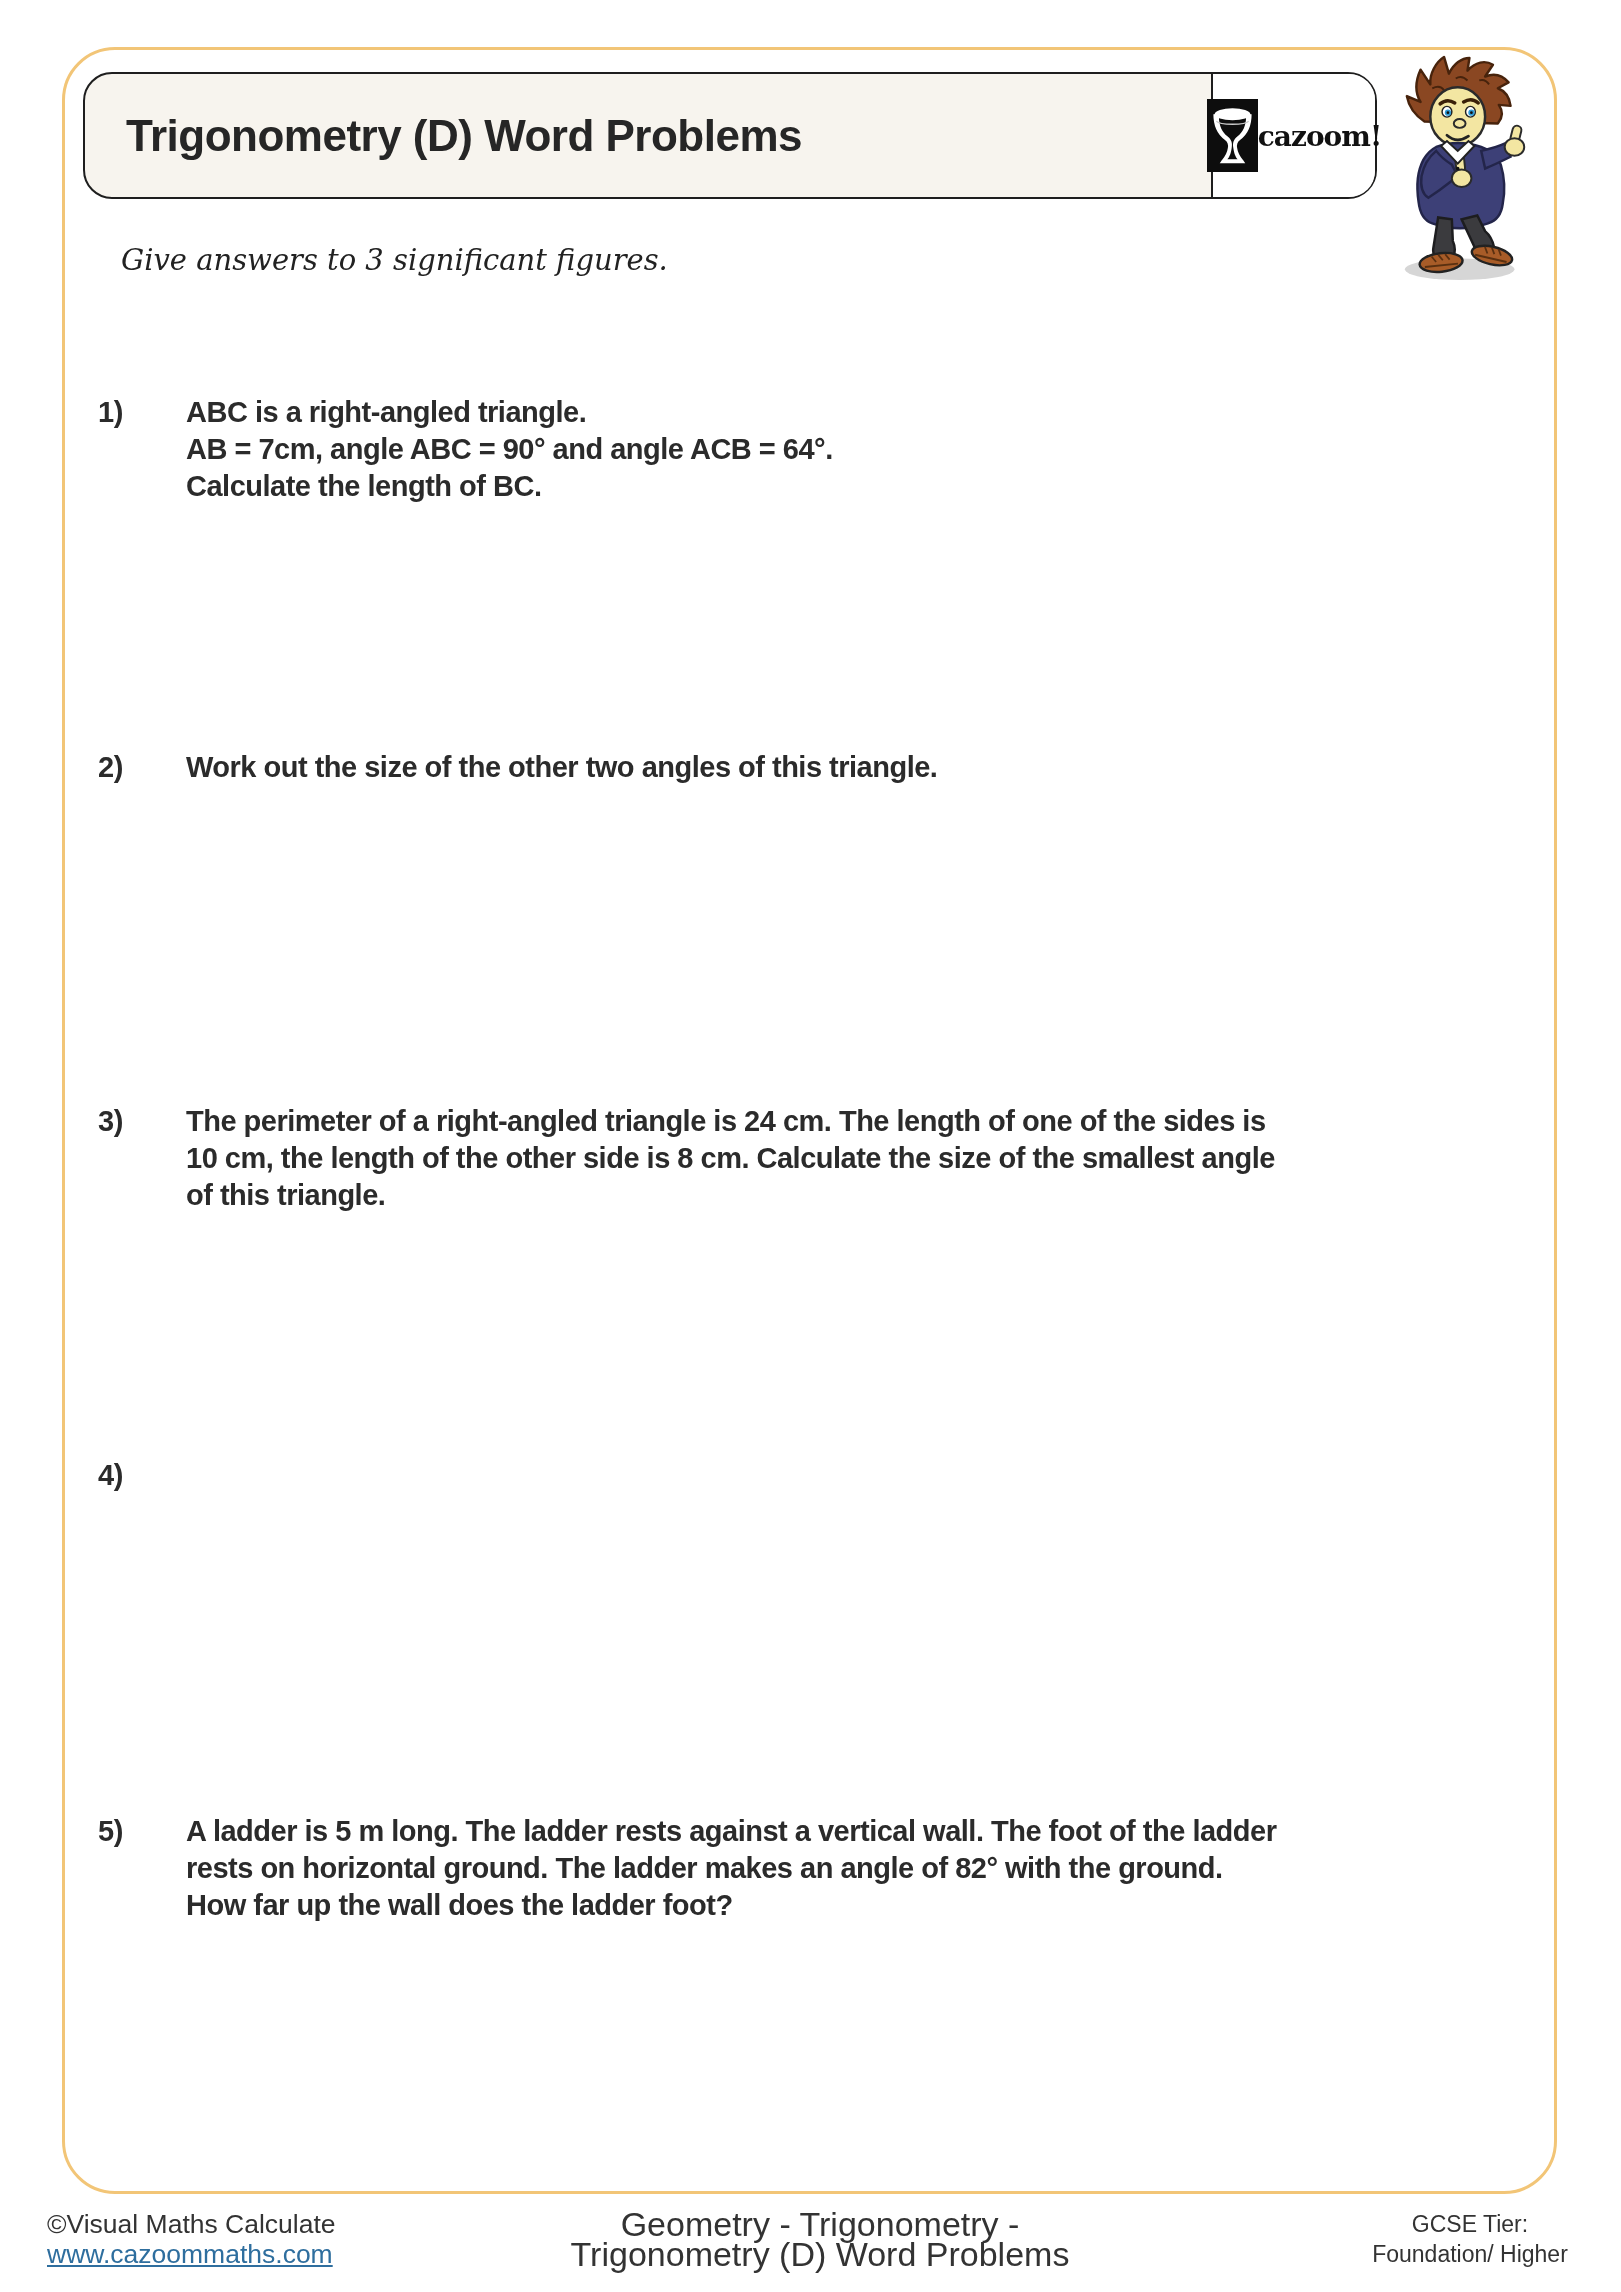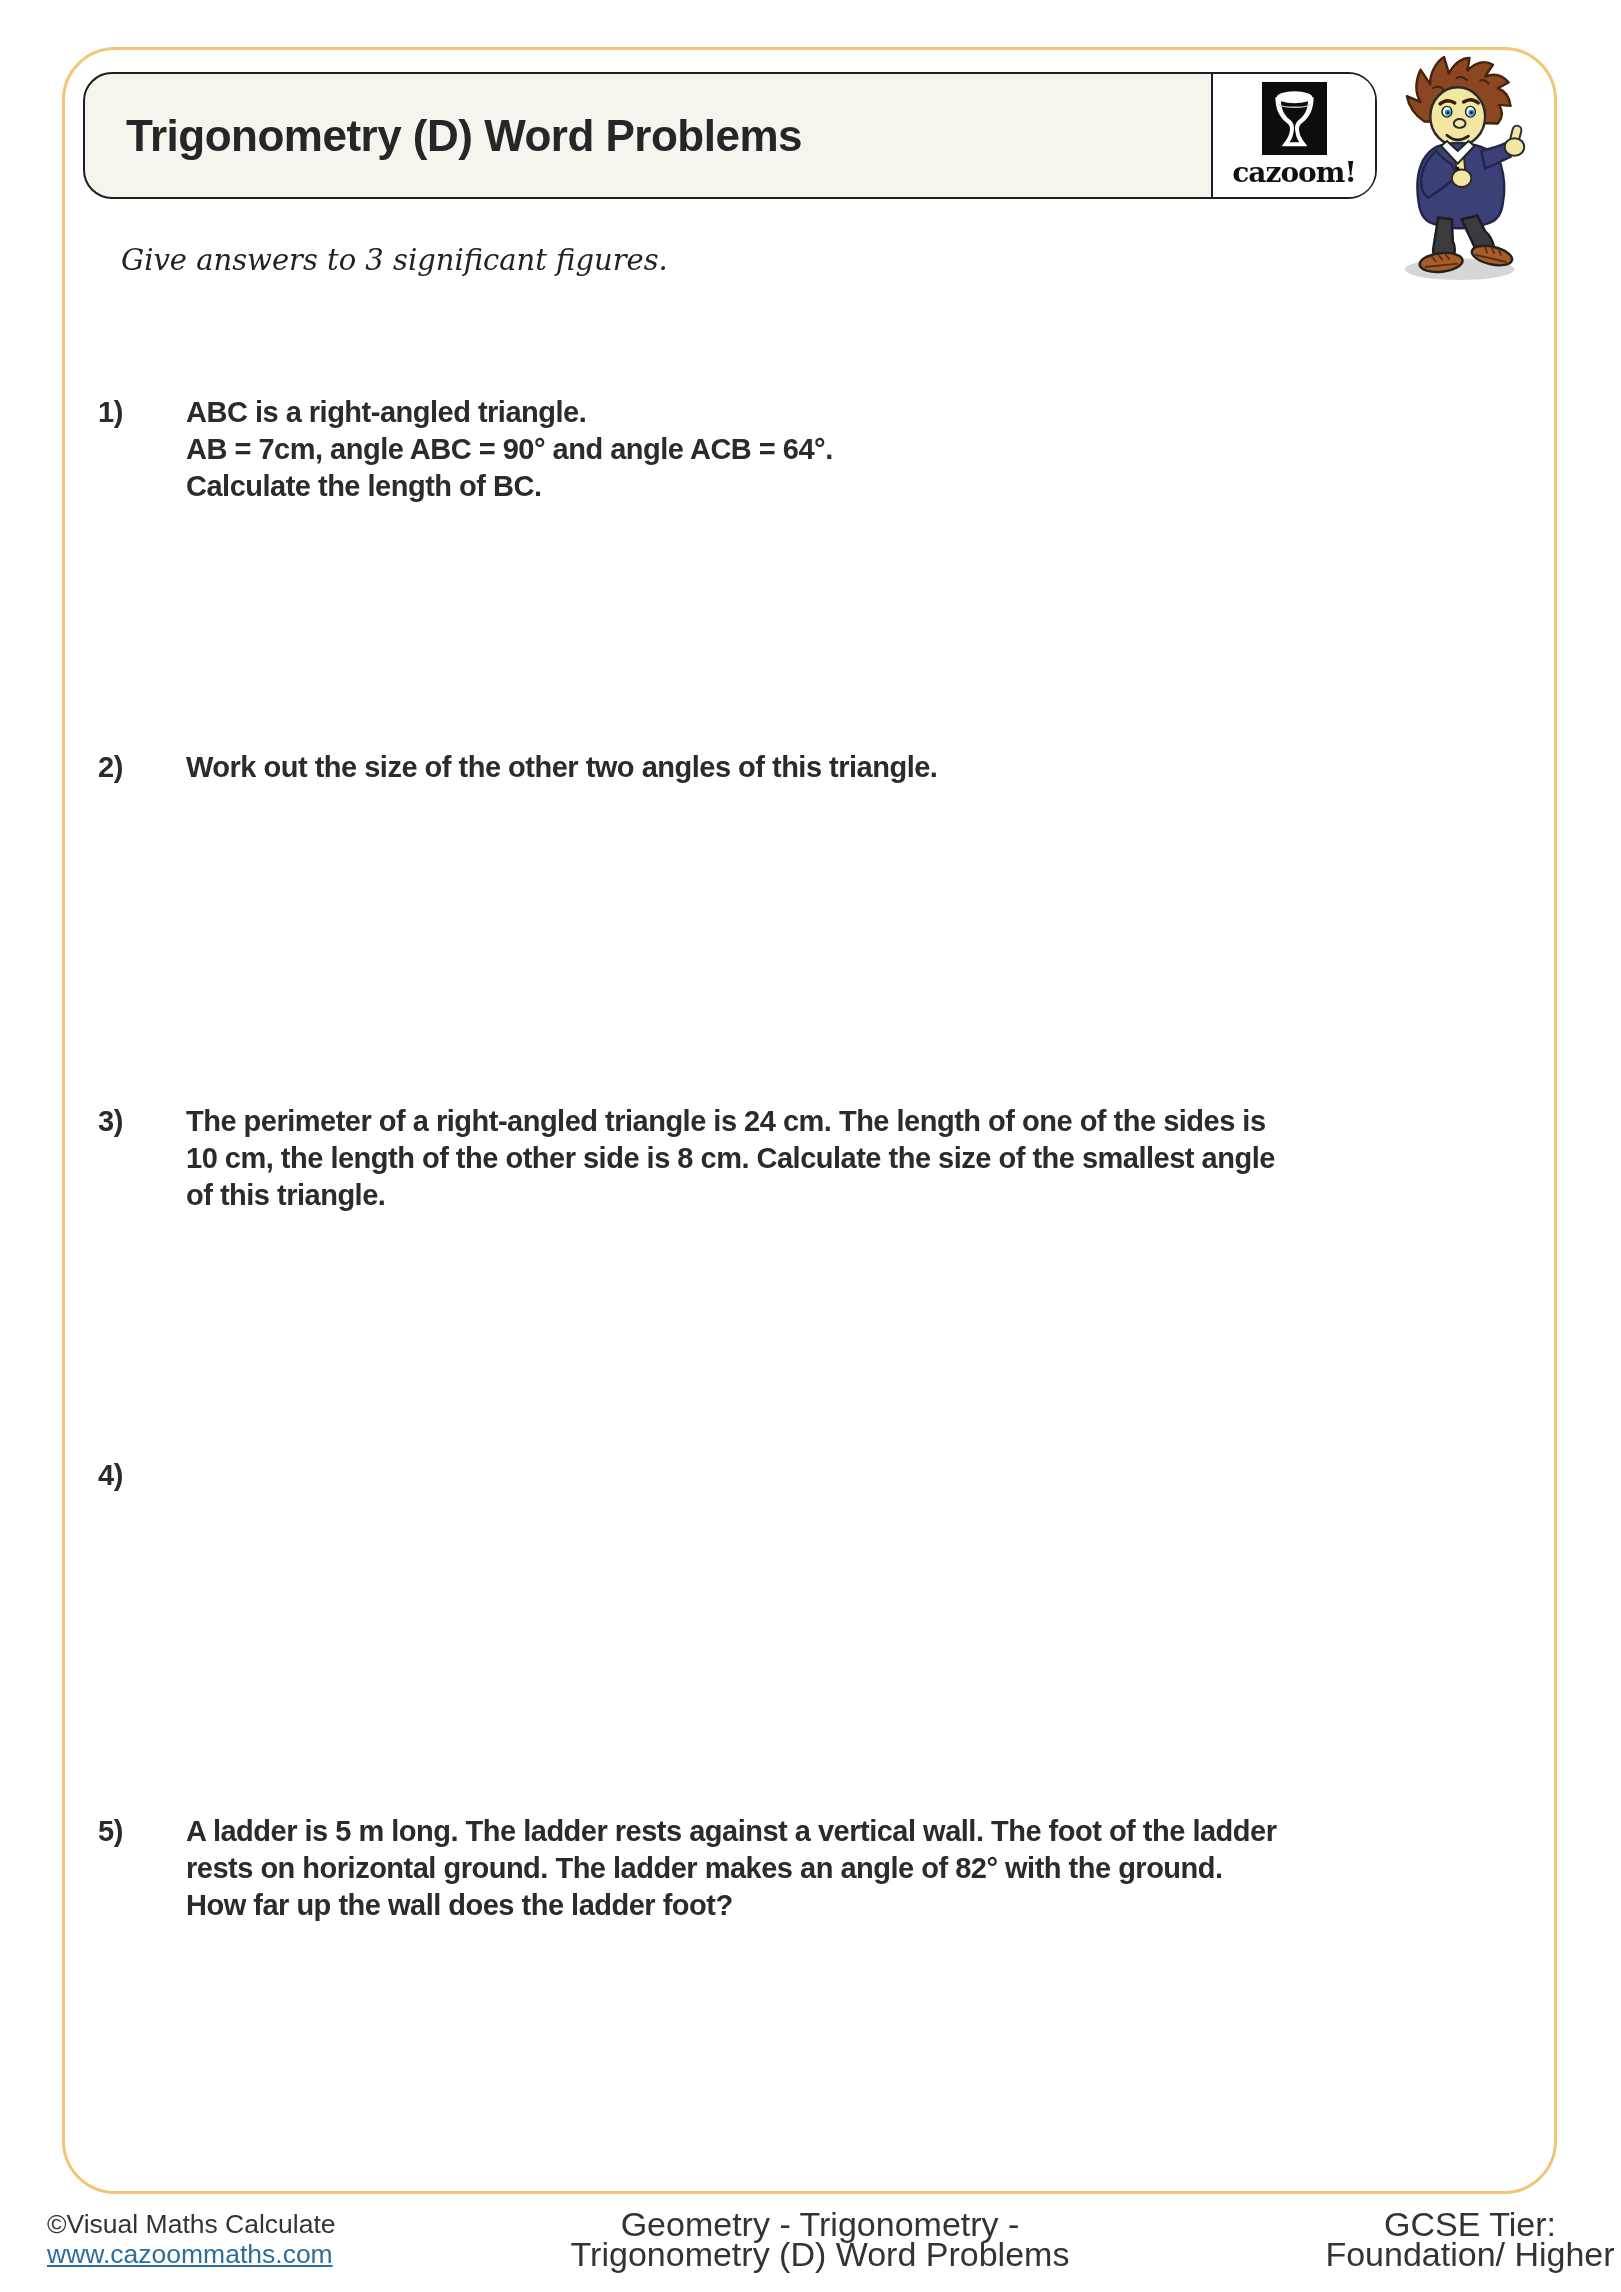--- a/index.html
+++ b/index.html
@@ -18,21 +18,21 @@
     background:#F7F4EE;border:2.9px solid #1E1E1E;border-radius:29px;
     box-sizing:border-box;display:flex;align-items:center;
   }
   .title{
     margin-left:41px;font-size:44px;font-weight:bold;color:#262626;
     letter-spacing:-0.5px;white-space:nowrap;
   }
   .logo-panel{
     position:absolute;right:0;top:0;bottom:0;width:162px;background:#ffffff;
     border-left:2.9px solid #1E1E1E;border-radius:0 25.5px 25.5px 0;
-    display:flex;flex-direction:column;align-items:center;justify-content:center;
+    display:flex;flex-direction:row;align-items:center;justify-content:center;
   }
   .logo-square{
     width:65px;height:73px;background:#0d0d0d;
     display:flex;align-items:center;justify-content:center;
   }
   .logo-text{
     font-family:"DejaVu Serif", serif;font-weight:bold;font-size:28px;
     color:#111;margin-top:1px;letter-spacing:-1px;
   }
   .mascot{position:absolute;left:1395px;top:55px;width:145px;height:227px;}
@@ -50,21 +50,21 @@
     font-size:29px;font-weight:bold;line-height:37px;
     letter-spacing:-0.5px;white-space:nowrap;
   }
   .footer-left{position:absolute;left:47px;top:2209px;font-size:26.5px;line-height:30px;color:#333;}
   .footer-center{
     position:absolute;left:820px;top:2209px;transform:translateX(-50%);
     text-align:center;font-size:34px;line-height:30px;color:#333;white-space:nowrap;
   }
   .footer-right{
     position:absolute;left:1470px;top:2209px;transform:translateX(-50%);
-    text-align:center;font-size:34px;line-height:30px;color:#333;white-space:nowrap;
+    text-align:center;font-size:23px;line-height:30px;color:#333;white-space:nowrap;
   }
   .site-link{color:#2E6E9E;text-decoration:underline;cursor:pointer;}
 </style>
 </head>
 <body>
 
 <div class="page-border"></div>
 
 <div class="header-box">
   <div class="title">Trigonometry (D) Word Problems</div>

